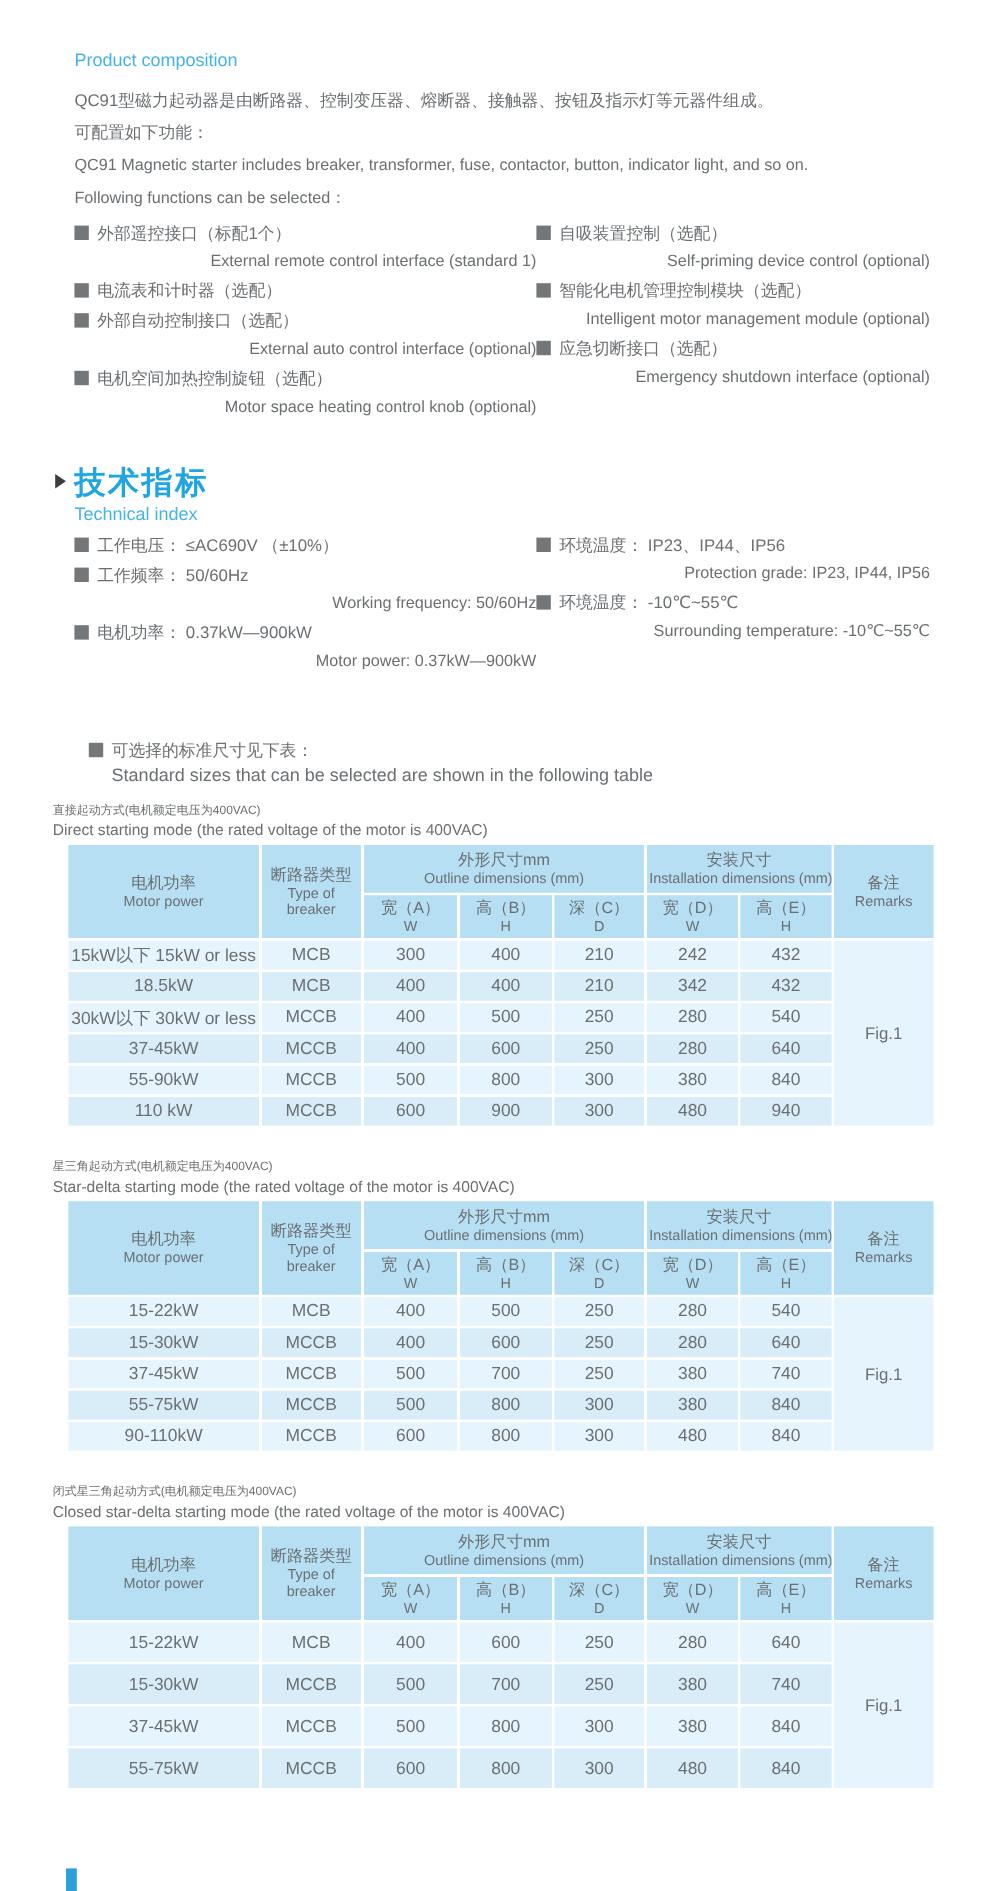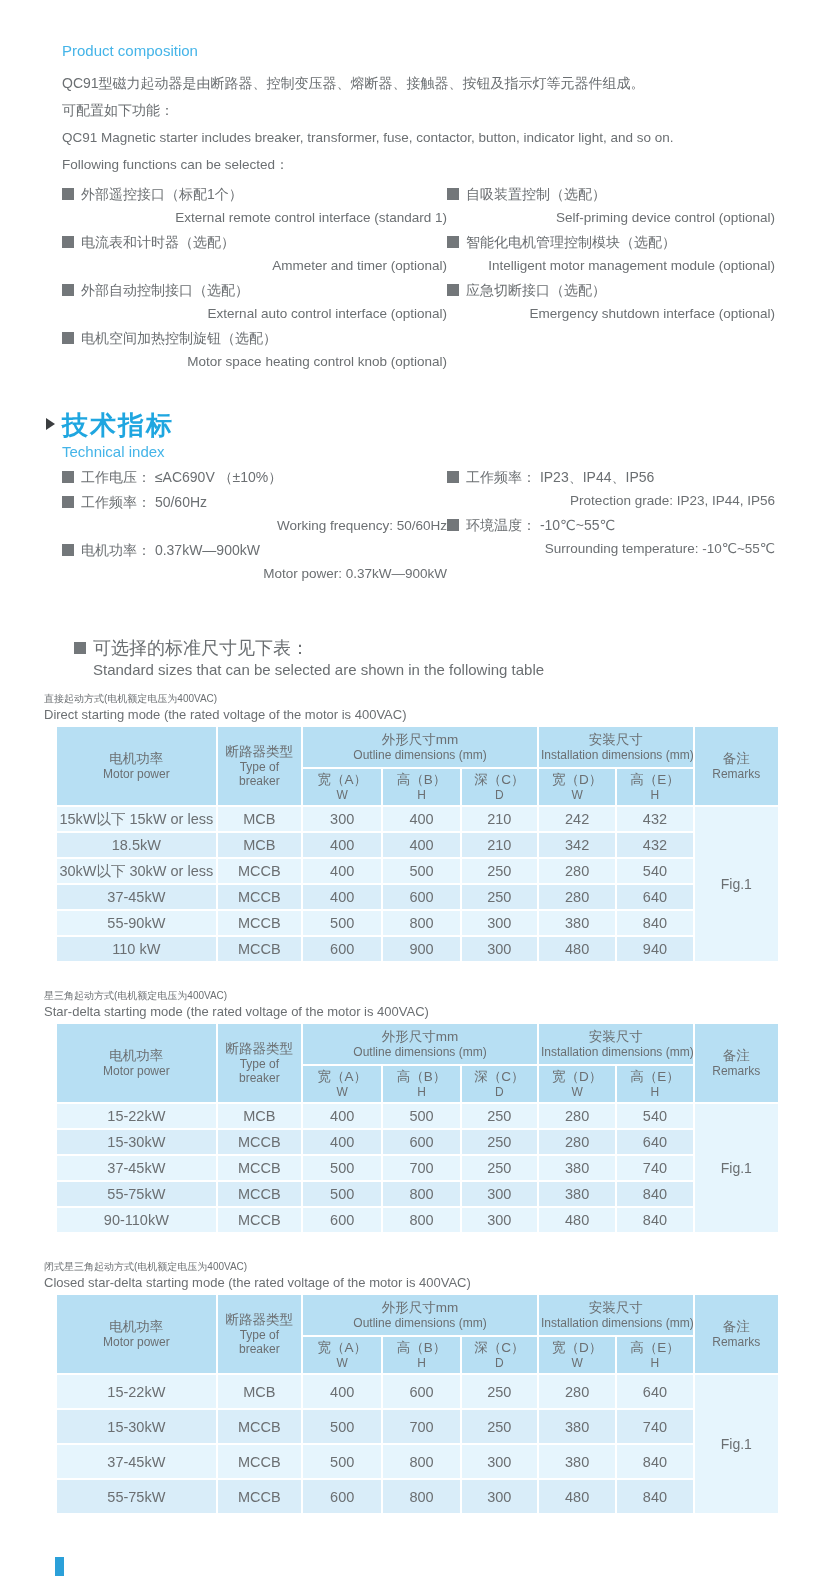--- a/index.html
+++ b/index.html
@@ -32,21 +32,21 @@
   .item{margin-bottom:7px;}
   .item .zh{font-size:14px;line-height:18px;display:flex;align-items:center;}
   .item .en{font-size:13.5px;line-height:17px;margin:6px 0 0 19px;text-align:right;}
   .sq{
     display:inline-block;width:12px;height:12px;background:#73777a;
     margin-right:7px;flex:none;
   }
 
   .tech{margin-top:34px;}
   .note{margin-top:50px;margin-left:12px;}
-  .note .zh{font-size:18px;line-height:18px;display:flex;align-items:center;text-align:center;}
+  .note .zh{font-size:14px;line-height:18px;display:flex;align-items:center;text-align:center;}
   .note .en{font-size:15px;line-height:17px;margin:4px 0 0 19px;}
 
   
   .tab-caption{margin:24px 0 2px -18px;}
   .tab-caption.first{margin-top:12px;}
   .tab-caption .zh{font-size:10px;line-height:17px;margin:0;}
   .tab-caption .en{font-size:13px;line-height:16px;margin:0;}
 
   
   table{
@@ -94,21 +94,20 @@
             <span class="sq"></span>
             <span>外部遥控接口（标配1个）</span>
           </div>
           <div class="en">External remote control interface (standard 1)</div>
         </div>
           <div class="item">
           <div class="zh">
             <span class="sq"></span>
             <span>电流表和计时器（选配）</span>
           </div>
-          <div class="en">Ammeter and timer (optional)</div>
         </div>
           <div class="item">
           <div class="zh">
             <span class="sq"></span>
             <span>外部自动控制接口（选配）</span>
           </div>
           <div class="en">External auto control interface (optional)</div>
         </div>
           <div class="item">
           <div class="zh">
@@ -174,21 +173,21 @@
             <span>电机功率： 0.37kW—900kW</span>
           </div>
           <div class="en">Motor power: 0.37kW—900kW</div>
         </div>
         </div>
       <div class="col-right">
 
       <div class="item">
           <div class="zh">
             <span class="sq"></span>
-            <span>工作频率： IP23、IP44、IP56</span>
+            <span>环境温度： IP23、IP44、IP56</span>
           </div>
           <div class="en">Protection grade: IP23, IP44, IP56</div>
         </div>
           <div class="item">
           <div class="zh">
             <span class="sq"></span>
             <span>环境温度： -10℃~55℃</span>
           </div>
           <div class="en">Surrounding temperature: -10℃~55℃</div>
         </div>

